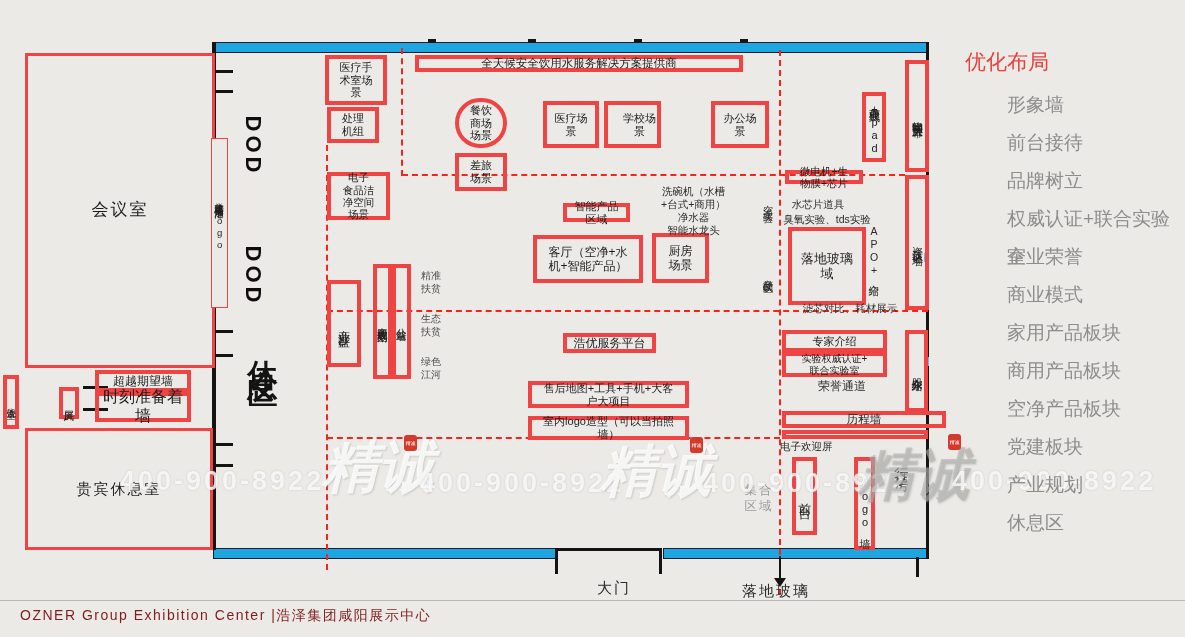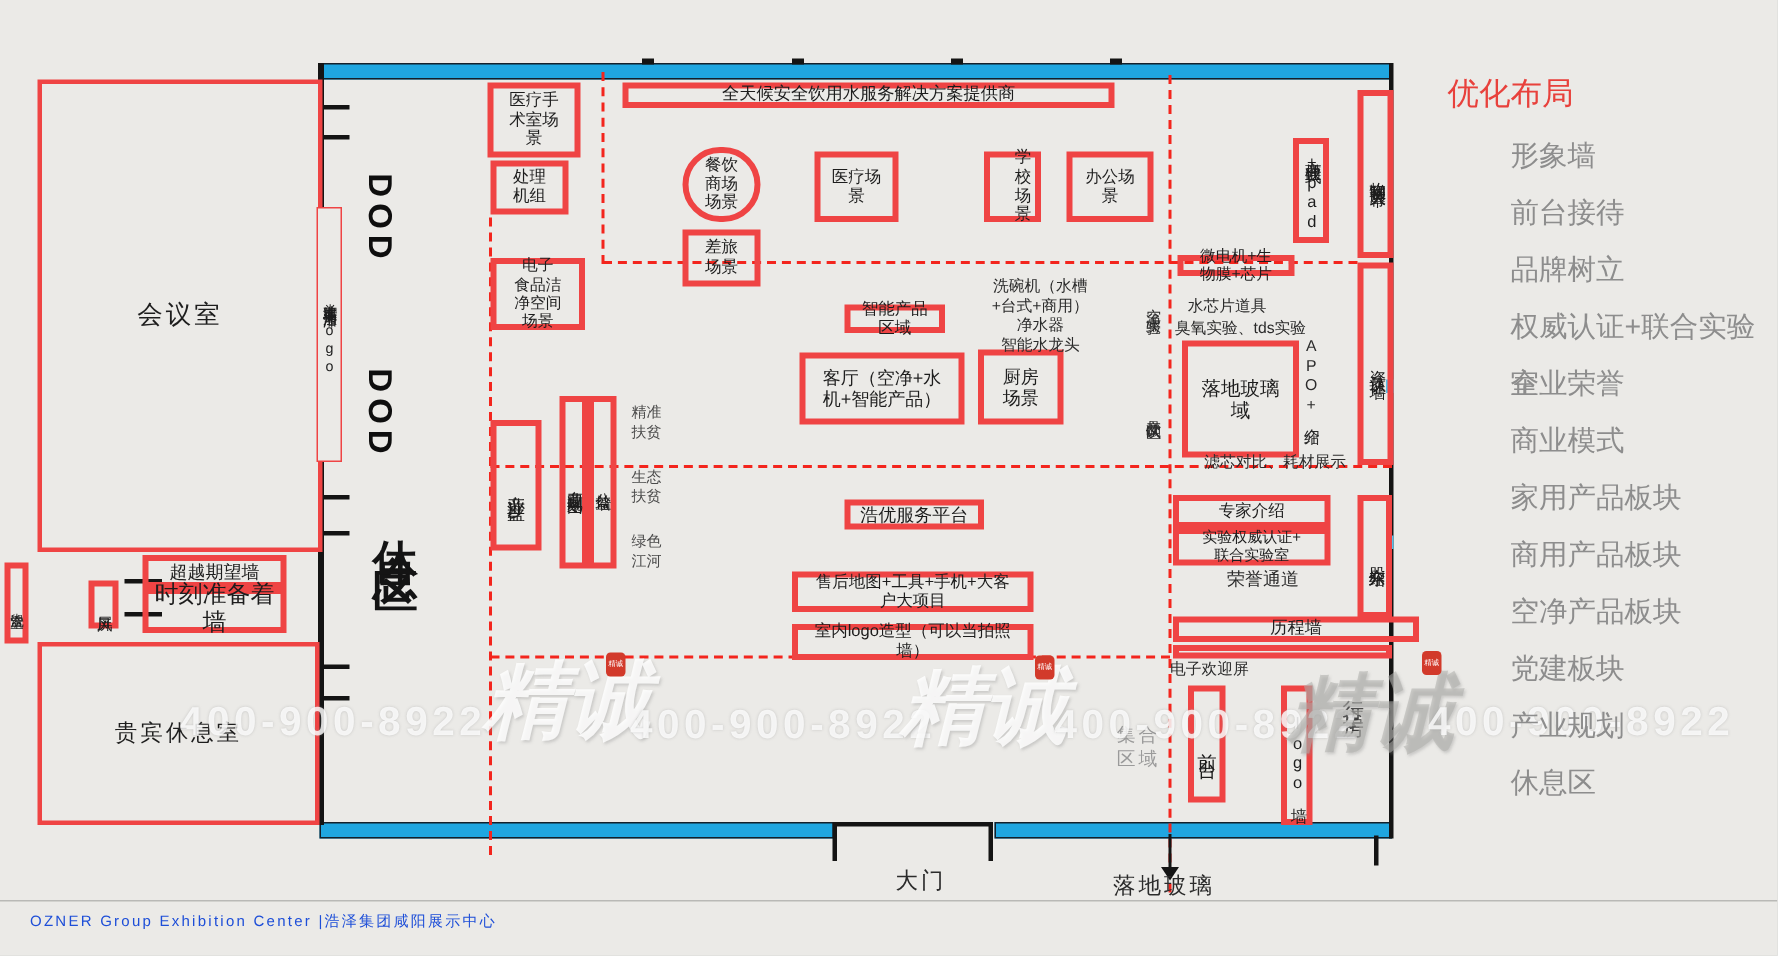--- a/index.html
+++ b/index.html
@@ -25,21 +25,21 @@
   
   .wm-brand{position:absolute;font-family:"DejaVu Serif",serif;font-style:italic;font-weight:bold;
             font-size:56px;color:rgba(255,255,255,0.82);text-shadow:1px 1px 2px rgba(140,140,140,0.35);}
   .wm-phone{position:absolute;font-size:27px;font-weight:bold;letter-spacing:3px;
             color:rgba(255,255,255,0.8);text-shadow:0 0 2px rgba(150,150,150,0.45);}
   .seal{position:absolute;width:13px;height:16px;background:#d23a2b;border-radius:3px;color:#fff;
         font-size:5px;line-height:1;display:flex;align-items:center;justify-content:center;overflow:hidden;}
   .arrowhead{position:absolute;width:0;height:0;border-left:6px solid transparent;
              border-right:6px solid transparent;border-top:9px solid #141414;}
   .footer-line{position:absolute;left:0;top:600px;width:1185px;height:1px;background:#b9b9b6;}
-  .footer-text{position:absolute;left:20px;top:607px;font-size:10px;letter-spacing:1.5px;color:#1d4ed8;}
+  .footer-text{position:absolute;left:20px;top:607px;font-size:14px;letter-spacing:1.5px;color:#7f1d1d;}
 </style>
 </head>
 <body>
 
 <div id="stage">
 
   <div class="blue" style="left:213px;top:42px;width:715px;height:11px;"></div>
   <div class="blue" style="left:213px;top:548px;width:343px;height:11px;"></div>
   <div class="blue" style="left:663px;top:548px;width:265px;height:11px;"></div>
   <div class="w" style="left:556px;top:548px;width:104px;height:3px;"></div>
@@ -114,21 +114,21 @@
   <div class="bx" style="left:455px;top:98px;width:52px;height:50px;border-radius:25px;">
     <span>餐饮
 商场
 场景</span></div>
   <div class="bx" style="left:455px;top:153px;width:52px;height:38px;">
     <span>差旅
 场景</span></div>
   <div class="bx" style="left:543px;top:101px;width:56px;height:47px;">
     <span>医疗场
 景</span></div>
-  <div class="bx" style="left:656px;top:101px;width:38px;height:47px;padding-left:14px;">
+  <div class="bx" style="left:604px;top:101px;width:57px;height:47px;padding-left:14px;">
     <span>学校场
 景</span></div>
   <div class="bx" style="left:711px;top:101px;width:58px;height:47px;">
     <span>办公场
 景</span></div>
 
   <div class="bx vert" style="left:327px;top:280px;width:34px;height:87px;font-size:12px;">
     <span>产业沙盘</span></div>
   <div class="bx vert" style="left:373px;top:264px;width:19px;height:115px;font-size:10.5px;letter-spacing:1px;">
     <span>产业园规划图</span></div>

